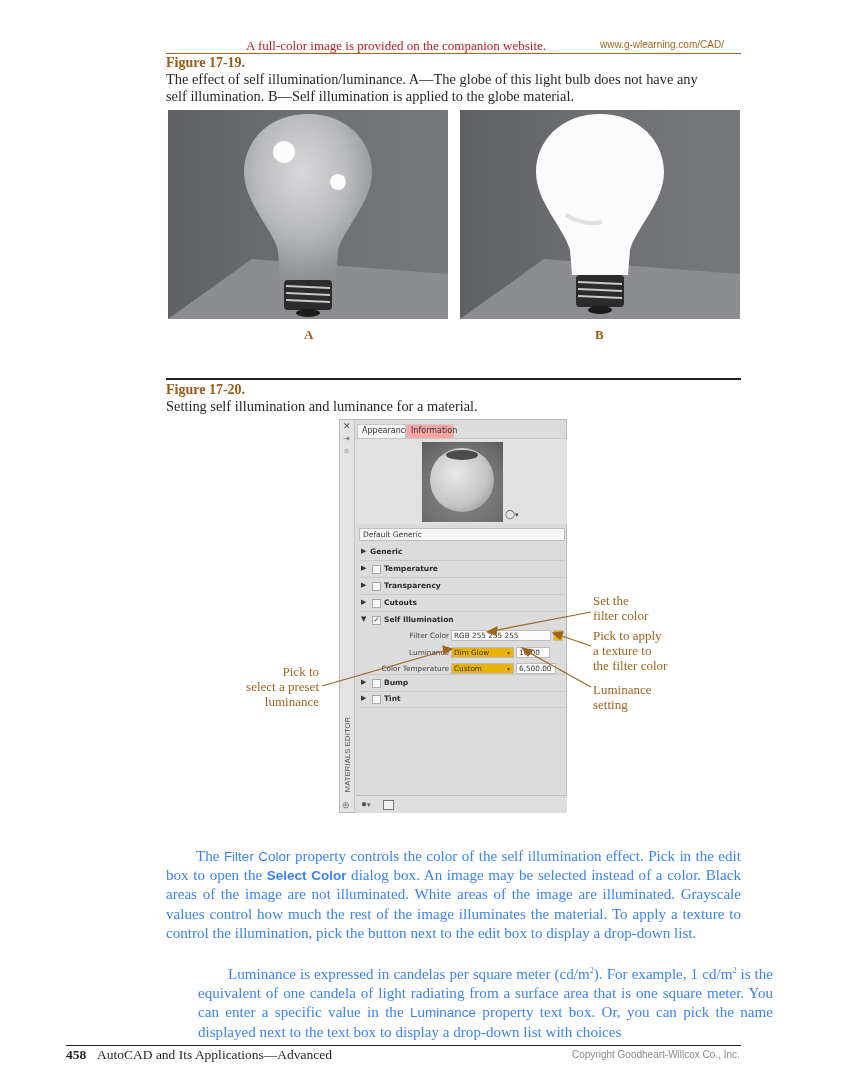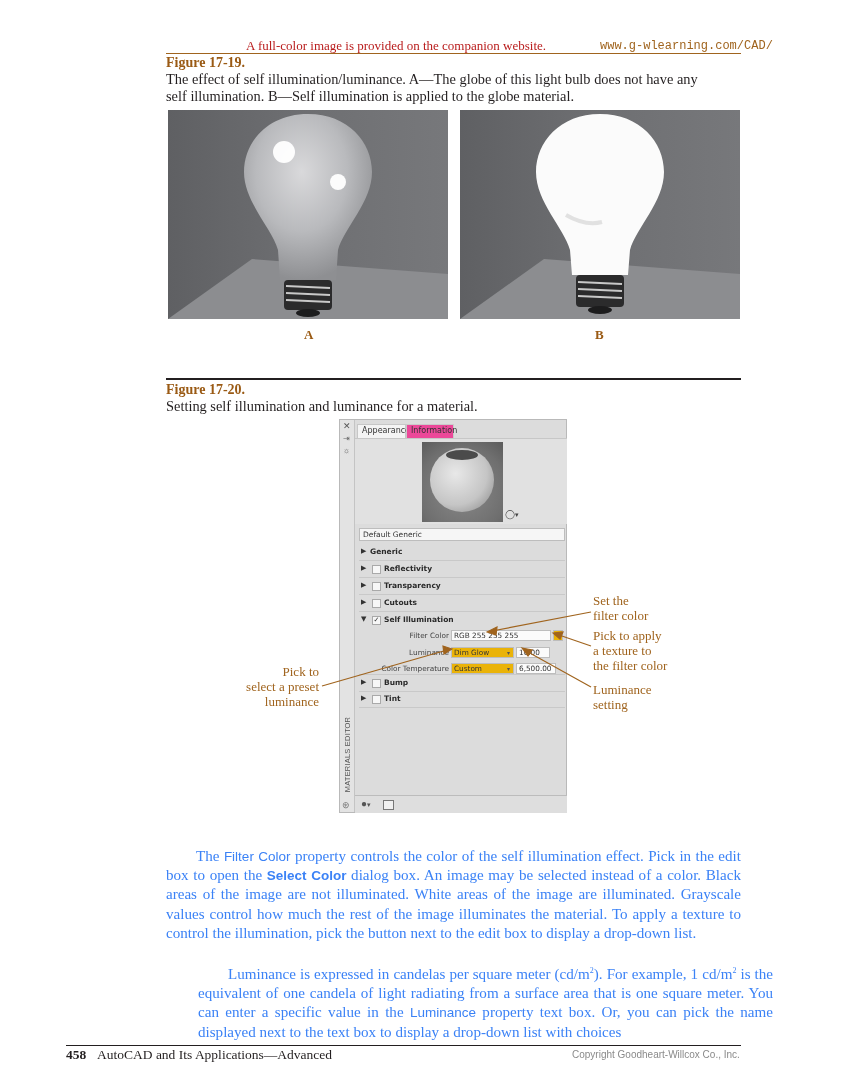--- a/index.html
+++ b/index.html
@@ -2,40 +2,40 @@
 <html><head>
 <meta charset="utf-8">
 <style>
   html, body { margin:0; padding:0; background:#ffffff; }
   body { width:849px; height:1087px; position:relative; overflow:hidden; font-family:"DejaVu Serif", serif; color:#231f20; }
   .abs { position:absolute; }
   .sans { font-family:"Liberation Sans", sans-serif; }
 
   
   #top-note { left:246px; top:38px; font-size:13px; color:#b91c1c; font-family:"Liberation Serif", serif; }
-  #top-url { left:600px; top:39px; font-size:12px; color:#a0641e; font-family:Liberation Mono, monospace; }
+  #top-url { left:600px; top:39px; font-size:10px; color:#a0641e; font-family:Liberation Sans, sans-serif; }
   .rule { position:absolute; background:#231f20; height:1px; }
   .rule.brownrule { background:#a0641e; }
 
   .fig-title { font-family:"Liberation Serif", serif; font-weight:bold; color:#9a5a14; font-size:14px; }
   .caption { font-family:"Liberation Serif", serif; font-size:14.4px; line-height:17px; color:#231f20; }
 
   
   .scene { position:absolute; overflow:hidden; background:#6c6d70; }
   .scene .wall-left { position:absolute; left:0; top:0; width:100%; height:100%; background:linear-gradient(90deg,#5f6063 0%,#6d6e71 45%,#77787b 100%); }
   .scene .floor { position:absolute; left:0; bottom:0; width:100%; height:60px; background:#8c8d90; clip-path:polygon(0 100%, 30% 0, 100% 25%, 100% 100%); }
   .img-label { font-family:"Liberation Serif", serif; font-weight:bold; font-size:13px; color:#9a5a14; }
 
   
   #panel { left:339px; top:419px; width:228px; height:394px; background:#dcdcdc; border:1px solid #b9b9b9; box-sizing:border-box; }
   #panel .strip { position:absolute; left:0; top:0; width:14px; height:100%; background:#e3e3e3; border-right:1px solid #c4c4c4; }
   #panel .inner { position:absolute; left:15px; top:0; right:0; bottom:0; }
   .tab { position:absolute; top:4px; height:14px; font-size:8px; font-family:"DejaVu Sans", sans-serif; color:#333; padding:1px 4px 0 4px; box-sizing:border-box; }
   .tab.active { background:#f4f4f4; border:1px solid #c7c7c7; border-bottom:none; }
-  .tab.inactive { background:#ec4899; border:1px solid #cacaca; border-bottom:none; }
+  .tab.inactive { background:#fca5a5; border:1px solid #cacaca; border-bottom:none; }
   .name-field { position:absolute; left:4px; top:108px; width:206px; height:13px; background:#f6f6f6; border:1px solid #bdbdbd; font-size:7.5px; font-family:"DejaVu Sans", sans-serif; color:#333; padding-left:3px; box-sizing:border-box; line-height:11px; }
   .sect { position:absolute; left:4px; width:206px; height:16px; border-bottom:1px solid #c9c9c9; font-size:7.5px; font-weight:bold; font-family:"DejaVu Sans", sans-serif; color:#2a2a2a; line-height:15px; }
   .sect .tri { position:absolute; left:2px; top:0; font-size:7px; color:#333; }
   .sect .chk { position:absolute; left:13px; top:4px; width:7px; height:7px; background:#f7f7f7; border:1px solid #a9a9a9; font-size:7px; line-height:7px; text-align:center; color:#333; }
   .sect .lbl { position:absolute; left:25px; top:0; }
   .sect .lbl.nochk { left:11px; }
   .prop-lbl { position:absolute; font-size:7.3px; font-family:"DejaVu Sans", sans-serif; color:#444; text-align:right; }
   .pbox { position:absolute; height:11px; border:1px solid #bdbdbd; background:#fbfbfb; font-size:7.3px; font-family:"DejaVu Sans", sans-serif; color:#333; line-height:9px; padding-left:2px; box-sizing:border-box; }
   .pbox.sel { background:#eab308; }
   .pbox .dd { position:absolute; right:3px; top:0; font-size:6px; color:#555; }
@@ -138,21 +138,21 @@
 
     <div class="name-field">Default Generic</div>
 
     <div class="sect" style="top:124px;">
       <span class="tri">▶</span>
       <span class="lbl nochk">Generic</span>
     </div>
     <div class="sect" style="top:141px;">
       <span class="tri">▶</span>
       <span class="chk"></span>
-      <span class="lbl">Reflectivity</span>
+      <span class="lbl">Temperature</span>
     </div>
     <div class="sect" style="top:158px;">
       <span class="tri">▶</span>
       <span class="chk"></span>
       <span class="lbl">Transparency</span>
     </div>
     <div class="sect" style="top:175px;">
       <span class="tri">▶</span>
       <span class="chk"></span>
       <span class="lbl">Cutouts</span>

